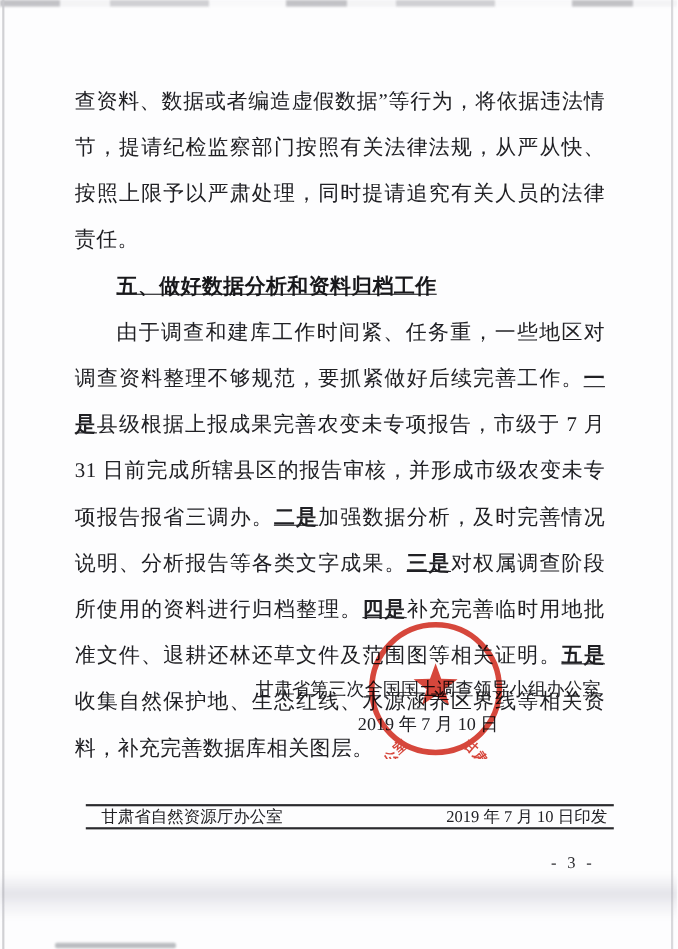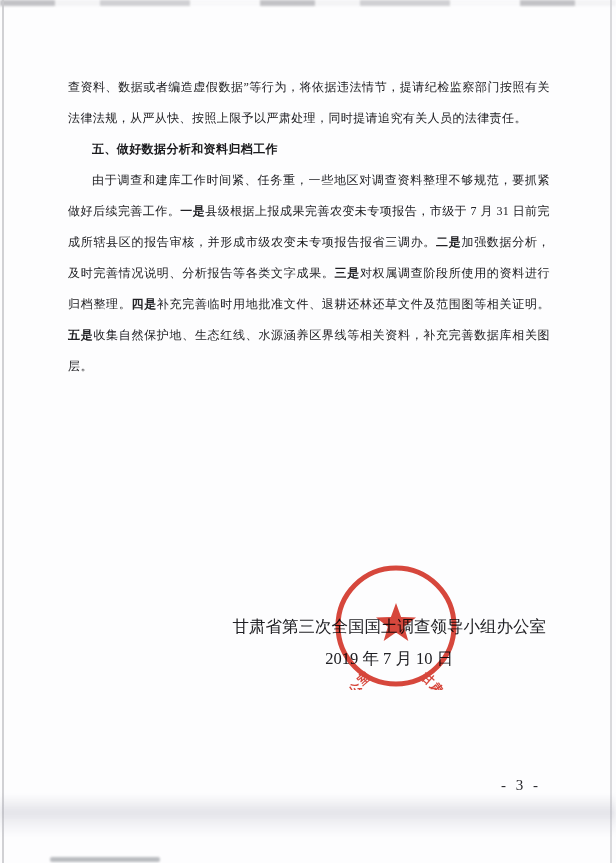--- a/index.html
+++ b/index.html
@@ -47,37 +47,38 @@
   }
   .bottom-strip {
     left: 50px; top: 857px; width: 110px; height: 5px;
     background: #8e9298; opacity: .6;
     border-radius: 2px; filter: blur(1px);
   }
   
   .body-text {
     position: absolute;
     left: 68px; top: 72px; width: 482px;
-    font-size: 12px;
-    line-height: 31px;
+    font-size: 19px;
+    line-height: 42px;
     letter-spacing: 0.4px;
     text-align: justify;
     color: #202024;
   }
   .body-text p { margin: 0; }
   .body-text p.indent { text-indent: 2em; }
   .body-text p.heading {
     text-indent: 2em;
     font-weight: 700;
     font-family: "Liberation Sans", sans-serif;
     color: #18181b;
   }
   .body-text span.bold {
     font-weight: 700;
     font-family: "Liberation Sans", sans-serif;
+    text-decoration: underline;
   }
   
   .signature {
     position: absolute;
     top: 611px; right: 70px;
     width: fit-content;
     text-align: center;
     font-size: 16.5px;
     line-height: 32px;
     color: #202024;
@@ -144,16 +145,20 @@
     <defs>
       <path id="sealArc" d="M 64 109 A 45 45 0 1 1 63.9 109"></path>
     </defs>
     <circle cx="64" cy="64" r="58" fill="none" stroke-width="5" stroke="#d5372b"></circle>
     <polygon points="64,41 69.1,55 84,55.5 72.2,64.7 76.3,79 64,70.6 51.7,79 55.8,64.7 44,55.5 58.9,55" fill="#d5372b"></polygon>
     <text fill="#d5372b">
       <textPath href="#sealArc" startOffset="26" textLength="230" lengthAdjust="spacingAndGlyphs">甘肃省第三次全国国土调查领导小组办公室</textPath>
     </text>
   </svg>
 
+  <div class="footer">
+    <span>甘肃省自然资源厅办公室</span>
+    <span>2019 年 7 月 10 日印发</span>
+  </div>
 
   <div class="page-number">- 3 -</div>
 
 </div>
 
 </body></html>

